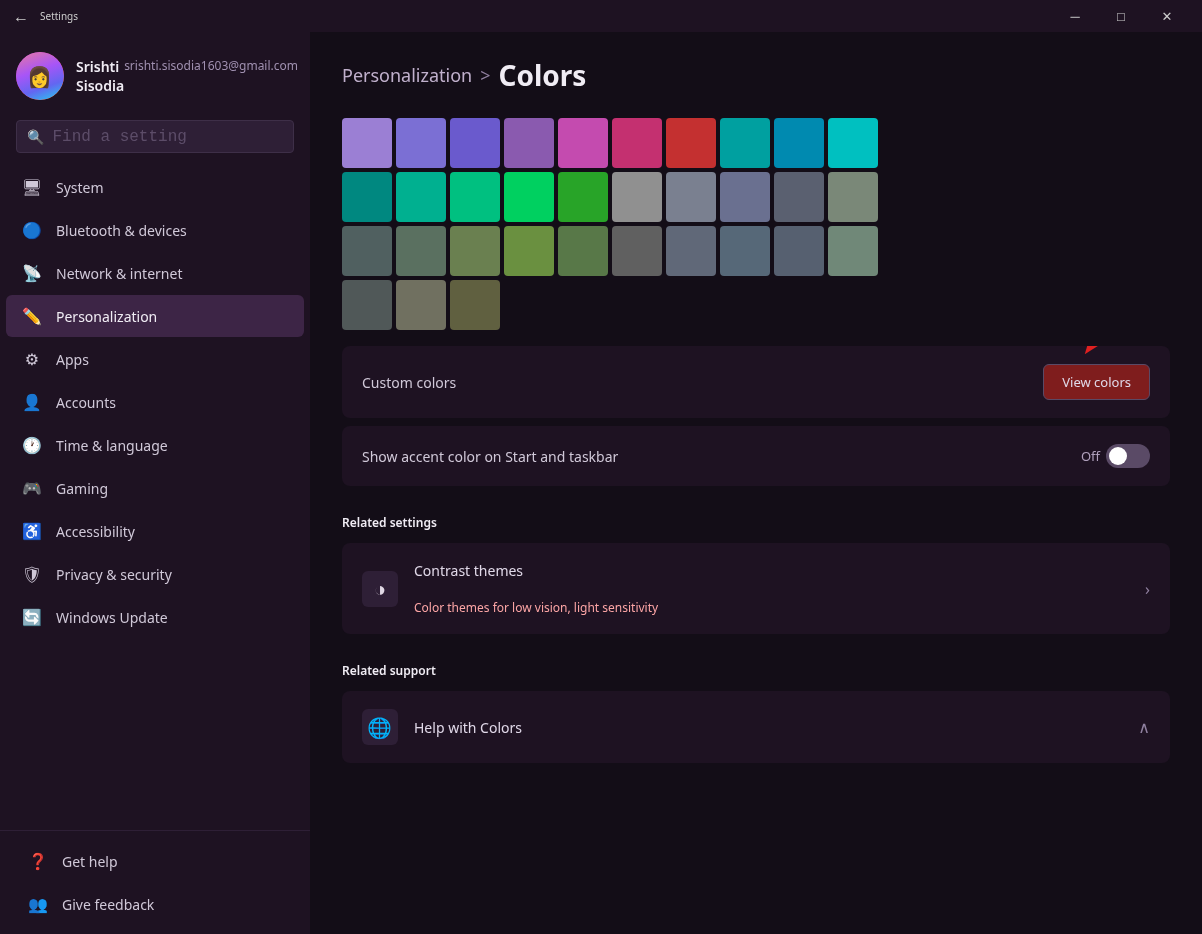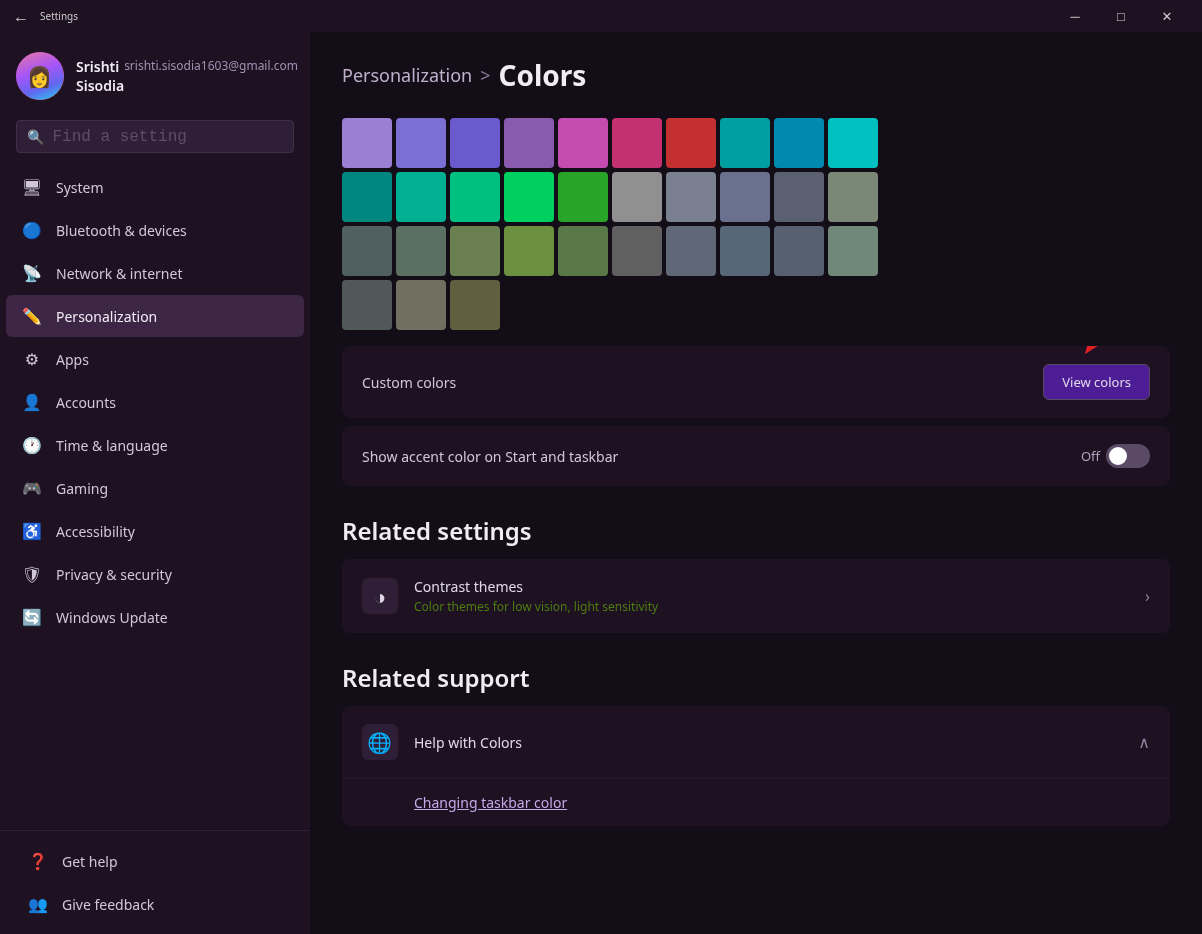--- a/index.html
+++ b/index.html
@@ -185,21 +185,21 @@
     .settings-row {
       display: flex;
       align-items: center;
       justify-content: space-between;
       padding: 18px 20px;
       border-bottom: 1px solid #2a1a30;
     }
     .settings-row:last-child { border-bottom: none; }
     .settings-row-label { font-size: 14px; color: #d0c8d8; }
     .view-colors-btn {
-      background: #4c1d95;
+      background: #7f1d1d;
       border: 1px solid #5a4a66;
       color: #e0d8e8;
       padding: 8px 18px;
       border-radius: 6px;
       cursor: pointer;
       font-size: 13px;
       font-family: inherit;
     }
 
     
@@ -227,21 +227,21 @@
     .toggle-track.on .toggle-thumb { right: 3px; left: auto; }
     .toggle-row {
       display: flex;
       align-items: center;
       gap: 6px;
     }
     .toggle-state-label { font-size: 13px; color: #b0a0bc; }
 
     
     .section-header {
-      font-size: 24px;
+      font-size: 12px;
       font-weight: 600;
       color: #f0ecf4;
       margin: 28px 0 12px 0;
     }
 
     
     .related-card {
       background: #1e1222;
       border-radius: 8px;
       overflow: hidden;
@@ -259,21 +259,21 @@
     .related-icon {
       width: 36px; height: 36px;
       border-radius: 6px;
       background: #2e1f36;
       display: flex; align-items: center; justify-content: center;
       font-size: 20px;
       flex-shrink: 0;
     }
     .related-text { flex: 1; }
     .related-title { font-size: 14px; color: #e0d8e8; }
-    .related-desc { font-size: 12px; color: #4d7c0f; margin-top: 2px; }
+    .related-desc { font-size: 12px; color: #fca5a5; margin-top: 19px; }
     .chevron { color: #9080a0; font-size: 16px; }
 
     
     .support-card {
       background: #1e1222;
       border-radius: 8px;
       overflow: hidden;
       margin-bottom: 8px;
     }
     .support-header {
@@ -493,16 +493,15 @@
 
     <div class="section-header">Related support</div>
     <div class="support-card">
       <div class="support-header">
         <div class="support-header-left">
           <div class="related-icon">🌐</div>
           <span class="related-title">Help with Colors</span>
         </div>
         <span class="chevron">∧</span>
       </div>
-      <a class="support-link">Changing taskbar color</a>
     </div>
   </div>
 </div>
 
 </body></html>

